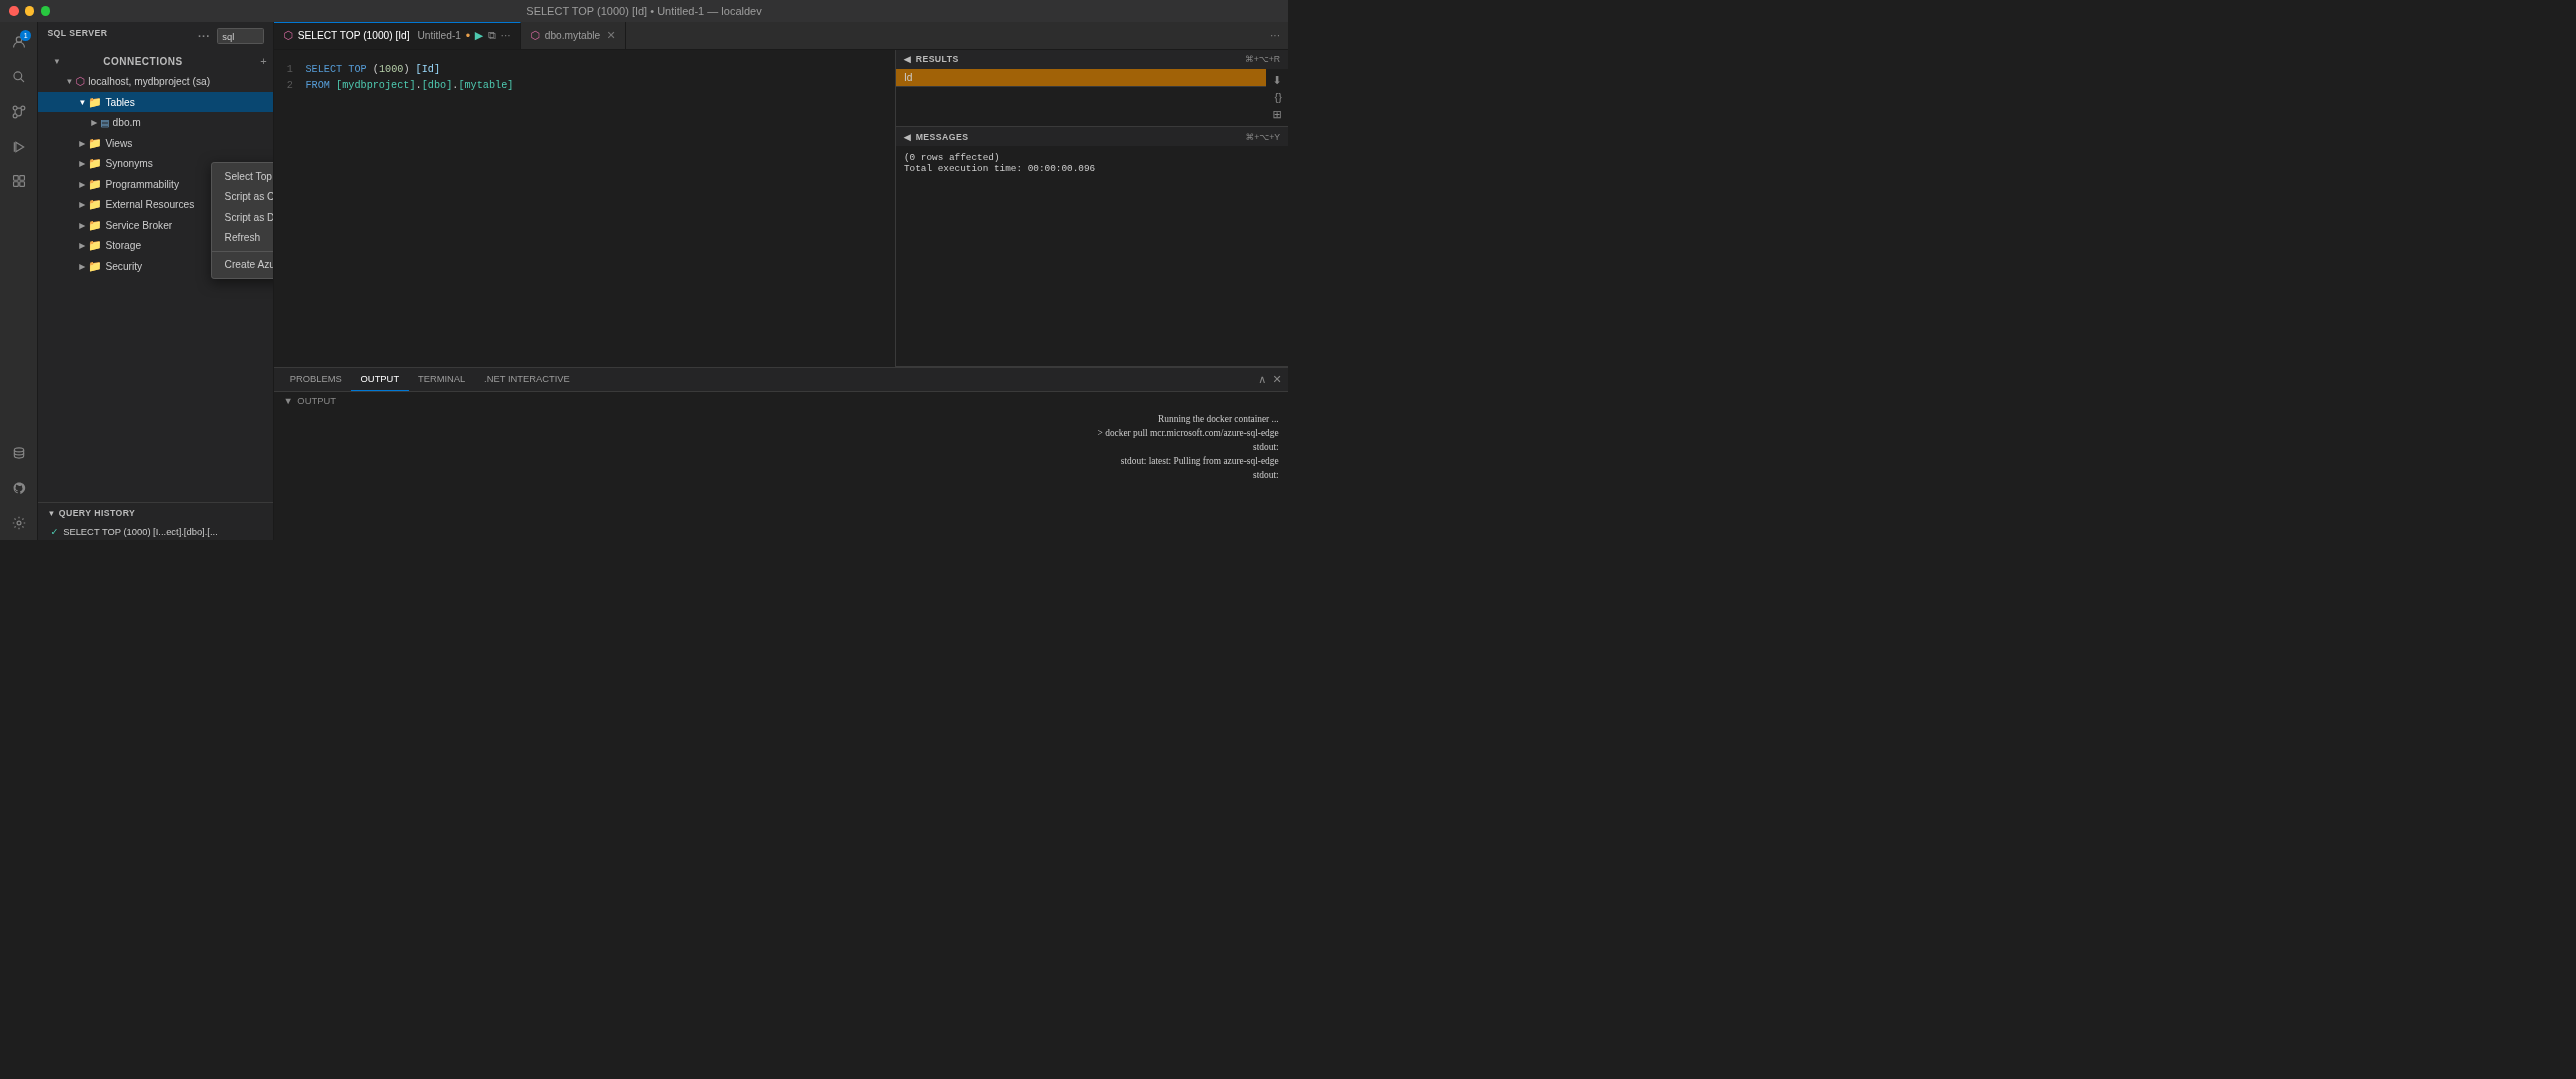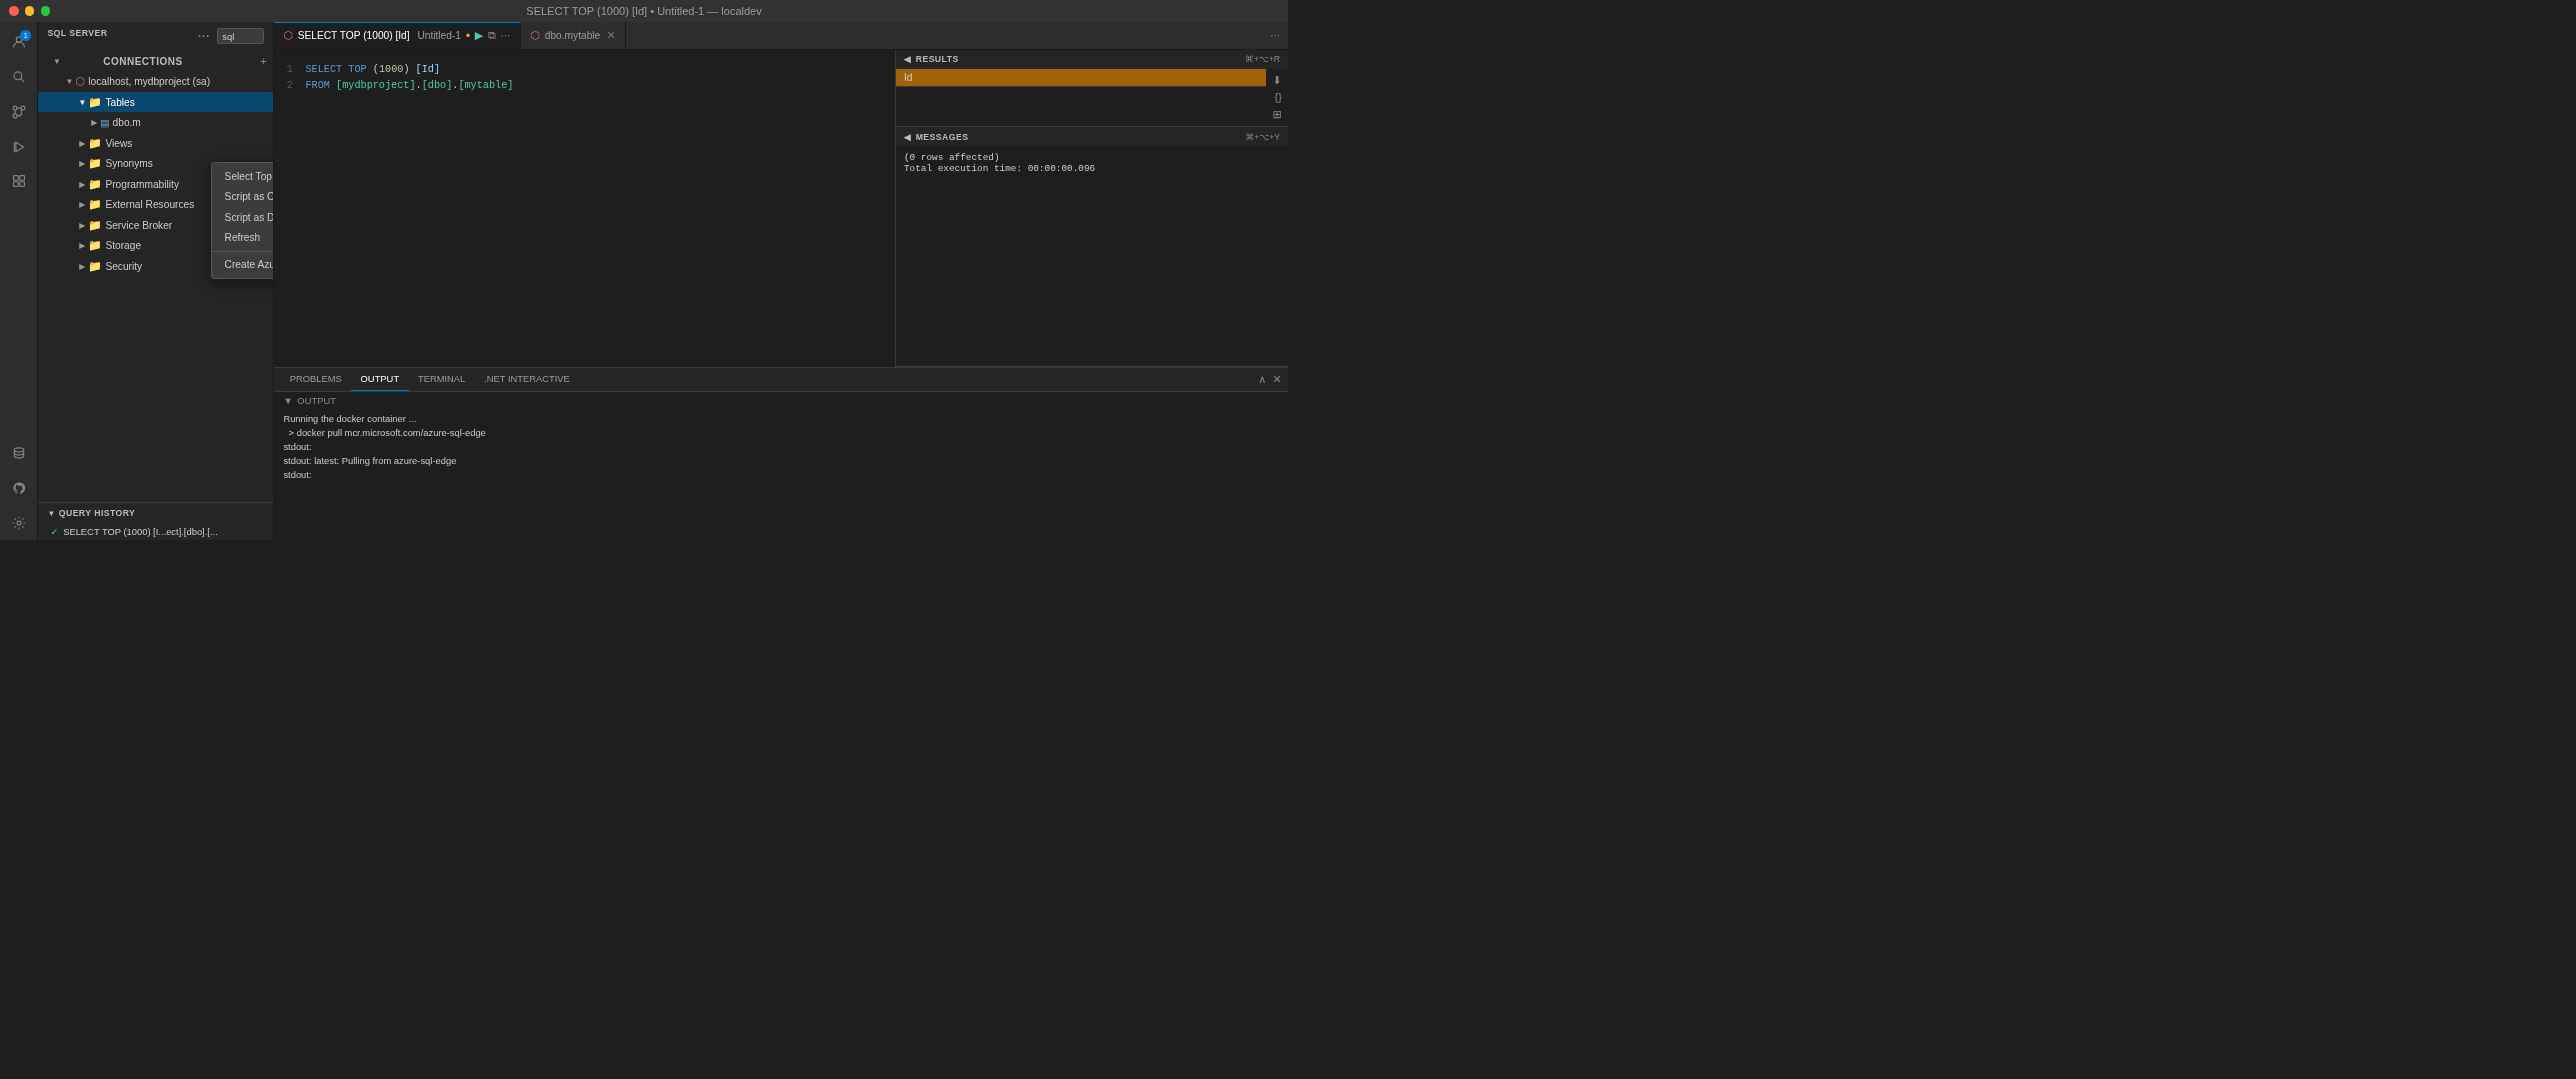--- a/index.html
+++ b/index.html
@@ -428,25 +428,26 @@
       display: flex;
       align-items: center;
       padding: 3.1px 9.4px;
       font-size: 9.4px;
       color: #888;
       background: #1e1e1e;
     }
     .output-content {
       flex: 1;
       padding: 3.1px 9.4px;
-      font-family: Liberation Sans, sans-serif;
+      font-family: Liberation Serif, serif;
       font-size: 9.4px;
       color: #ccc;
       overflow-y: auto;
       line-height: 14px;
+      text-align: right;
     }
 
     
     ::-webkit-scrollbar { width: 6.3px; height: 6.3px; }
     ::-webkit-scrollbar-track { background: #1e1e1e; }
     ::-webkit-scrollbar-thumb { background: #424242; border-radius: 3.1px; }
   </style>
 </head>
 <body>
 

